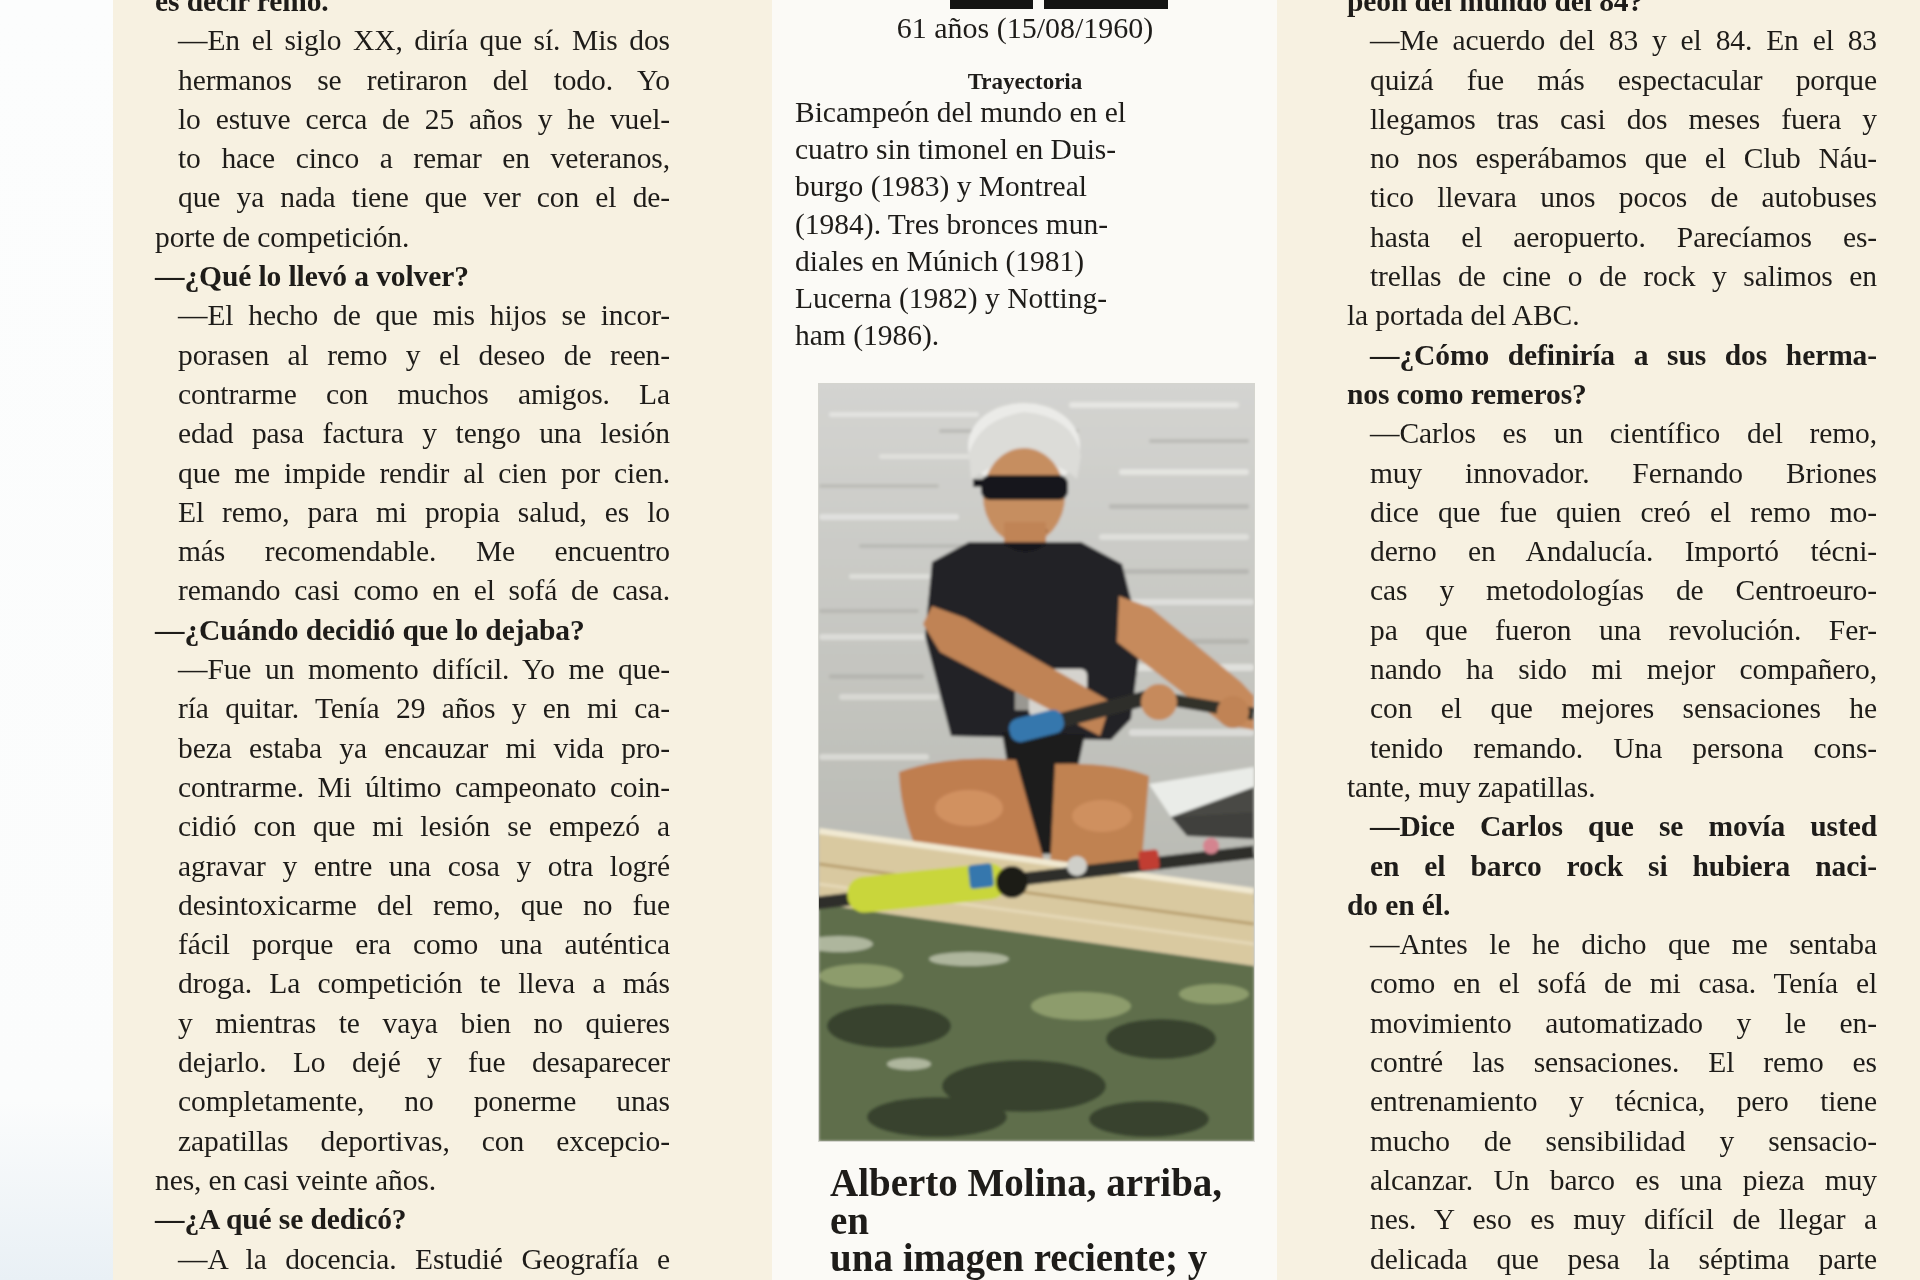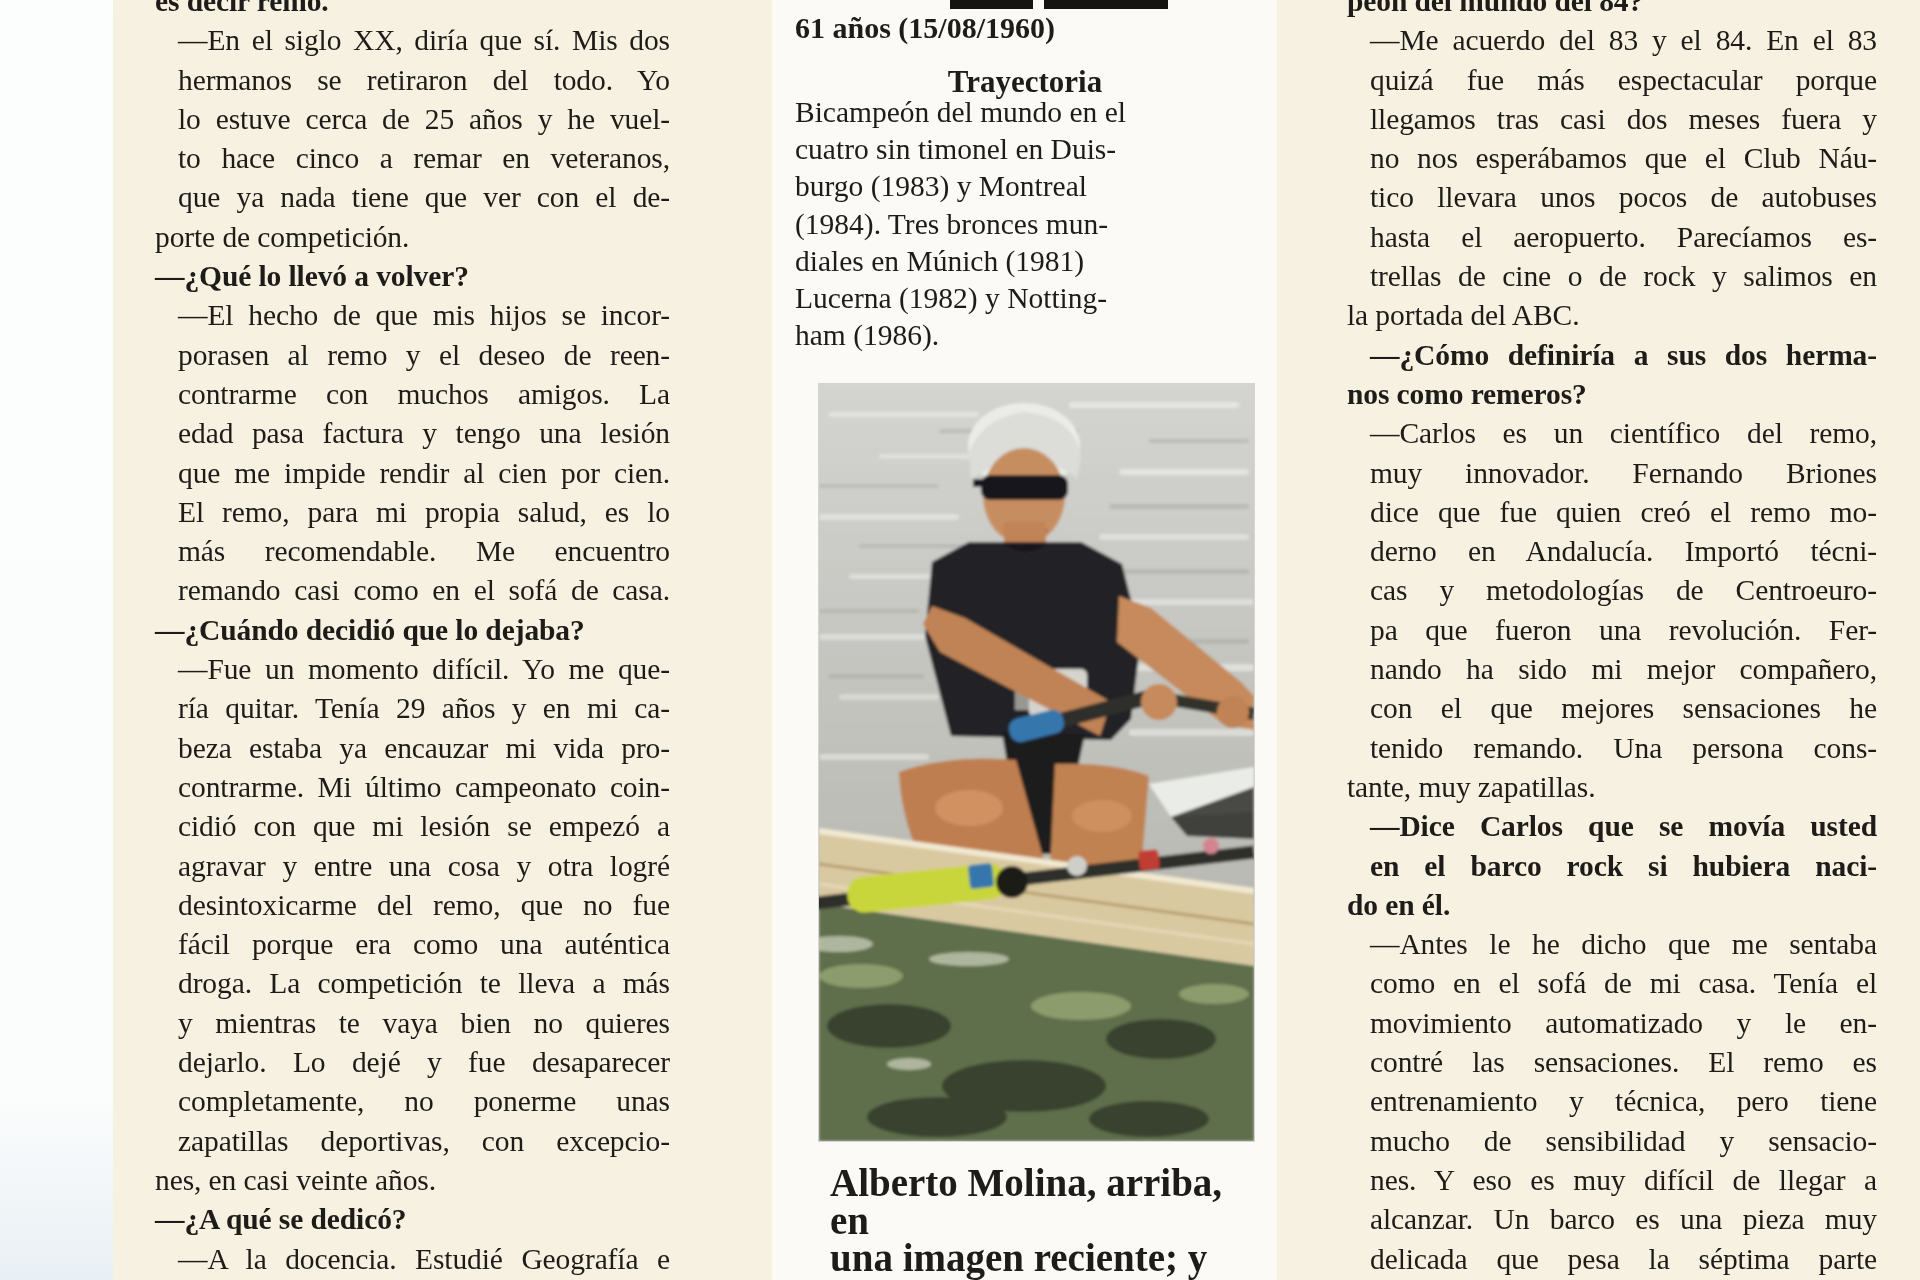--- a/index.html
+++ b/index.html
@@ -13,24 +13,24 @@
 
   .textcol{position:absolute;font-size:29.5px;line-height:39.3px;letter-spacing:-0.1px;}
   .textcol-left{left:155px;top:-18px;width:515px;}
   .textcol-right{left:1347px;top:-18px;width:530px;}
   .line{white-space:normal;text-align:left;}
   .line.j{text-align:justify;text-align-last:justify;margin-left:23px;}
   .line.b{font-weight:bold;}
 
   .cut-remnant{position:absolute;left:950px;top:0;width:218px;height:9px;
         background:linear-gradient(to right,#141413 0 38%,#fbfaf6 38% 43%,#141413 43% 100%);}
-  .age-line{position:absolute;left:795px;top:10px;width:460px;
-        font-size:30px;line-height:36px;font-weight:bold;}
+  .age-line{position:absolute;left:795px;top:10px;width:460px;text-align:center;
+        font-size:30px;line-height:36px;}
   .bio-title{position:absolute;left:795px;top:64px;width:460px;text-align:center;
-        font-size:31px;line-height:36px;font-weight:bold;}
+        font-size:23px;line-height:36px;font-weight:bold;}
   .bio-lines{position:absolute;left:795px;top:94px;width:460px;text-align:center;
         font-size:29.5px;line-height:37.2px;}
   .bio-lines .line{text-align:left;}
   .photo{position:absolute;left:818px;top:383px;width:435px;height:757px;
         border:1px solid #d5d5cf;box-sizing:content-box;background:#c7c7c3;}
   .photo svg{display:block;width:435px;height:757px;}
   .caption{position:absolute;left:830px;top:1164px;width:430px;font-weight:bold;
         font-size:39px;line-height:37.6px;}
 </style>
 </head>
@@ -241,18 +241,18 @@
       <div class="line">tante, muy zapatillas.</div>
       <div class="line b j">—Dice Carlos que se movía usted</div>
       <div class="line b j">en el barco rock si hubiera naci-</div>
       <div class="line b">do en él.</div>
       <div class="line j">—Antes le he dicho que me sentaba</div>
       <div class="line j">como en el sofá de mi casa. Tenía el</div>
       <div class="line j">movimiento automatizado y le en-</div>
       <div class="line j">contré las sensaciones. El remo es</div>
       <div class="line j">entrenamiento y técnica, pero tiene</div>
       <div class="line j">mucho de sensibilidad y sensacio-</div>
+      <div class="line j">alcanzar. Un barco es una pieza muy</div>
       <div class="line j">nes. Y eso es muy difícil de llegar a</div>
-      <div class="line j">alcanzar. Un barco es una pieza muy</div>
       <div class="line j">delicada que pesa la séptima parte</div>
     </div>
 
 </div>
 
 </body></html>

